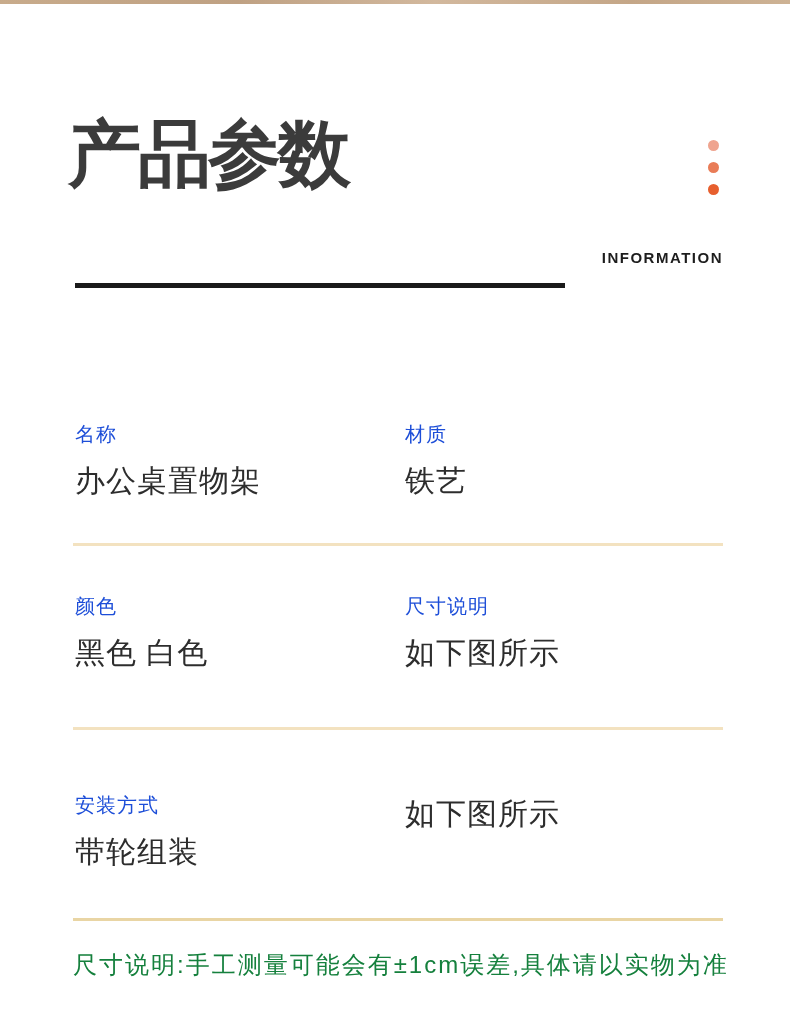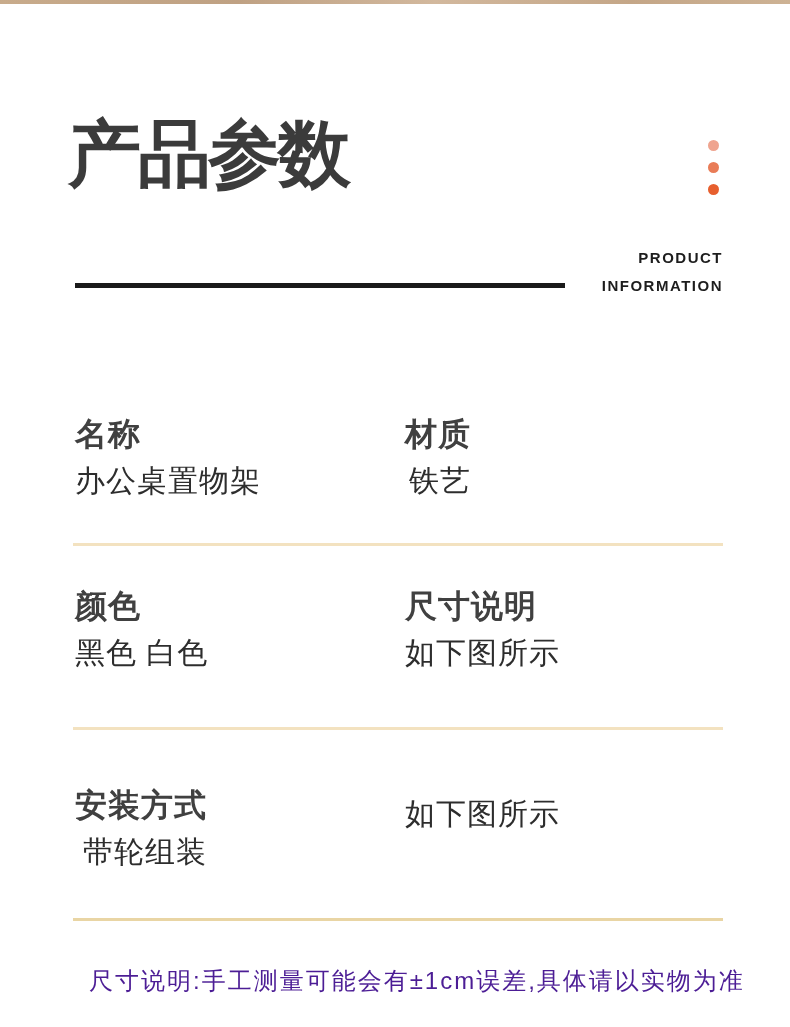--- a/index.html
+++ b/index.html
@@ -46,68 +46,67 @@
     background: #1a1a1a;
   }
   .param-row { position: absolute; left: 0; width: 790px; }
   .row-1 { top: 415px; }
   .row-2 { top: 587px; }
   .row-3 { top: 786px; }
   .cell { position: absolute; top: 0; }
   .col-1 { left: 75px; }
   .col-2 { left: 405px; }
   .param-label {
-    font-size: 32px; line-height: 38px;
-    font-weight: 700;
-    color: #404040;
+    font-size: 20px; line-height: 38px;
+    font-weight: 400;
+    color: #1d4ed8;
     letter-spacing: 1px;
   }
   .param-value {
     margin-top: 10px;
     font-size: 30px; line-height: 36px;
     font-weight: 400;
     color: #2d2d2d;
     letter-spacing: 1px;
     text-align: right;
   }
   .sep {
     position: absolute; left: 73px;
     width: 650px; height: 3px;
     background: #f3e2c0;
   }
   .sep-1 { top: 543px; }
   .sep-2 { top: 727px; }
   .sep-3 { top: 918px; background: #e9d5a4; }
   .size-note {
     position: absolute; left: 73px; top: 948px;
-    margin: 16px;
+    margin: 0;
     width: 680px;
     font-size: 24px; line-height: 34px;
     letter-spacing: 2px;
-    color: #4c1d95;
+    color: #15803d;
     font-weight: 500;
   }
 </style>
 </head>
 <body>
 
 <div class="page">
 
   <div class="top-border"></div>
 
   <h1 class="page-title">产品参数</h1>
 
   <div class="dots">
     <span class="dot dot-1"></span>
     <span class="dot dot-2"></span>
     <span class="dot dot-3"></span>
   </div>
 
   <div class="subtitle">
-    <div>PRODUCT</div>
     <div>INFORMATION</div>
   </div>
 
   <div class="black-rule"></div>
 
   <section class="param-row row-1">
     <div class="cell col-1">
       <div class="param-label">名称</div>
       <div class="param-value">办公桌置物架</div>
     </div>

